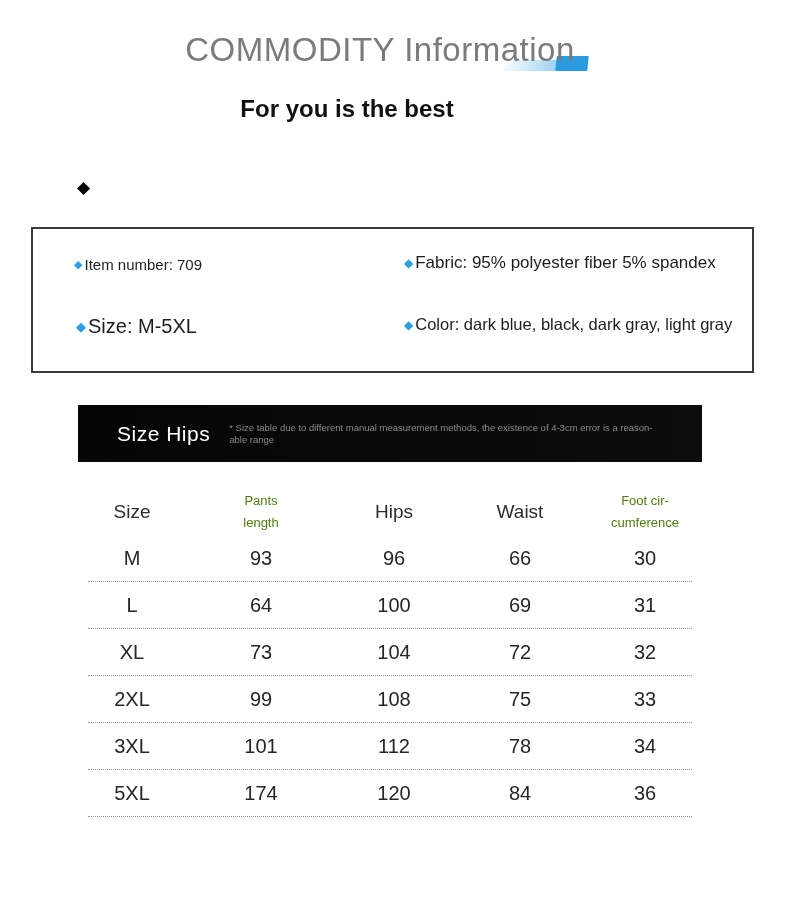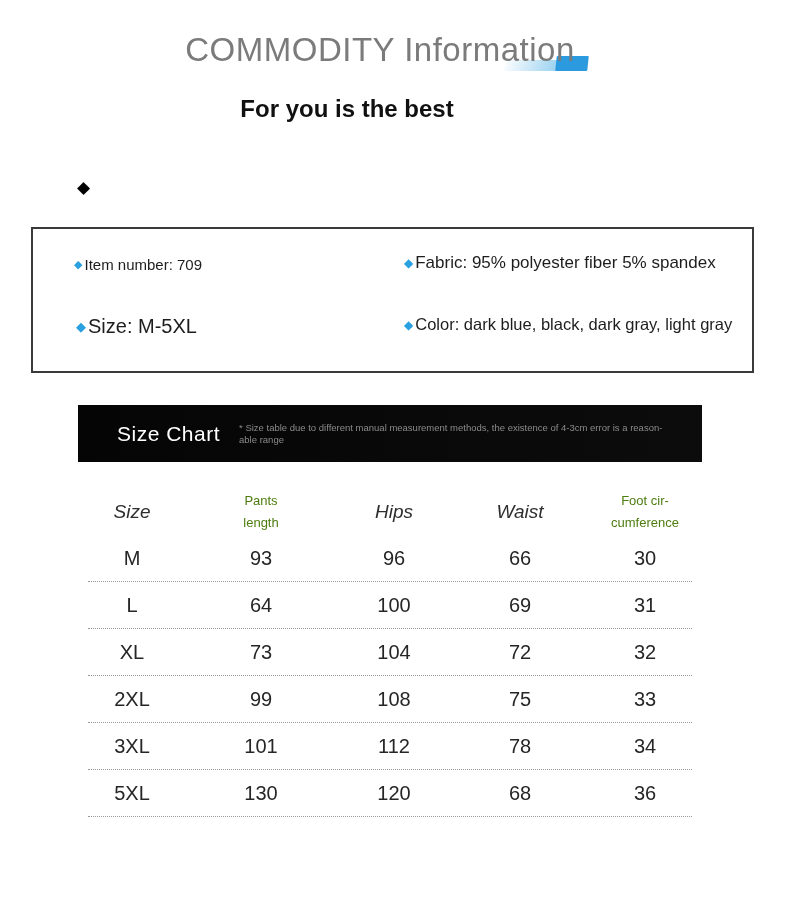--- a/index.html
+++ b/index.html
@@ -157,21 +157,20 @@
   .t-row {
     display: grid;
     grid-template-columns: 88px 170px 96px 156px 94px;
     align-items: center;
   }
   .t-row > span { text-align: center; }
   .t-head { height: 46px; }
   .t-head .h-big {
     font-size: 19px;
     color: #2e2e2e;
-    font-style: italic;
   }
   .t-head .h-small {
     font-size: 13px;
     line-height: 22px;
     color: #4d7c0f;
     white-space: pre-line;
   }
   .t-data {
     height: 47px;
     border-bottom: 1px dotted #9a9a9a;
@@ -211,21 +210,21 @@
       <span class="diamond blue">◆</span>
       <span>Size: M-5XL</span>
     </div>
     <div class="attr-item attr-item-color">
       <span class="diamond blue">◆</span>
       <span>Color: dark blue, black, dark gray, light gray</span>
     </div>
   </div>
 
   <div class="banner">
-    <span class="banner-title">Size Chart</span>
+    <span class="banner-title">Size Hips</span>
     <span class="banner-note">* Size table due to different manual measurement methods, the existence of 4-3cm error is a reason-
 able range</span>
   </div>
 
   <div class="size-table">
     <div class="t-row t-head">
       <span class="h-big">Size</span>
       <span class="h-small">Pants
 length</span>
       <span class="h-big">Hips</span>
@@ -270,21 +269,21 @@
       <span class="t-cell">3XL</span>
       <span class="t-cell">101</span>
       <span class="t-cell">112</span>
       <span class="t-cell">78</span>
       <span class="t-cell">34</span>
     </div>
 
 
     <div class="t-row t-data">
       <span class="t-cell">5XL</span>
-      <span class="t-cell">130</span>
+      <span class="t-cell">174</span>
       <span class="t-cell">120</span>
-      <span class="t-cell">68</span>
+      <span class="t-cell">84</span>
       <span class="t-cell">36</span>
     </div>
   </div>
   </div>
 
 </div>
 
 </body></html>

